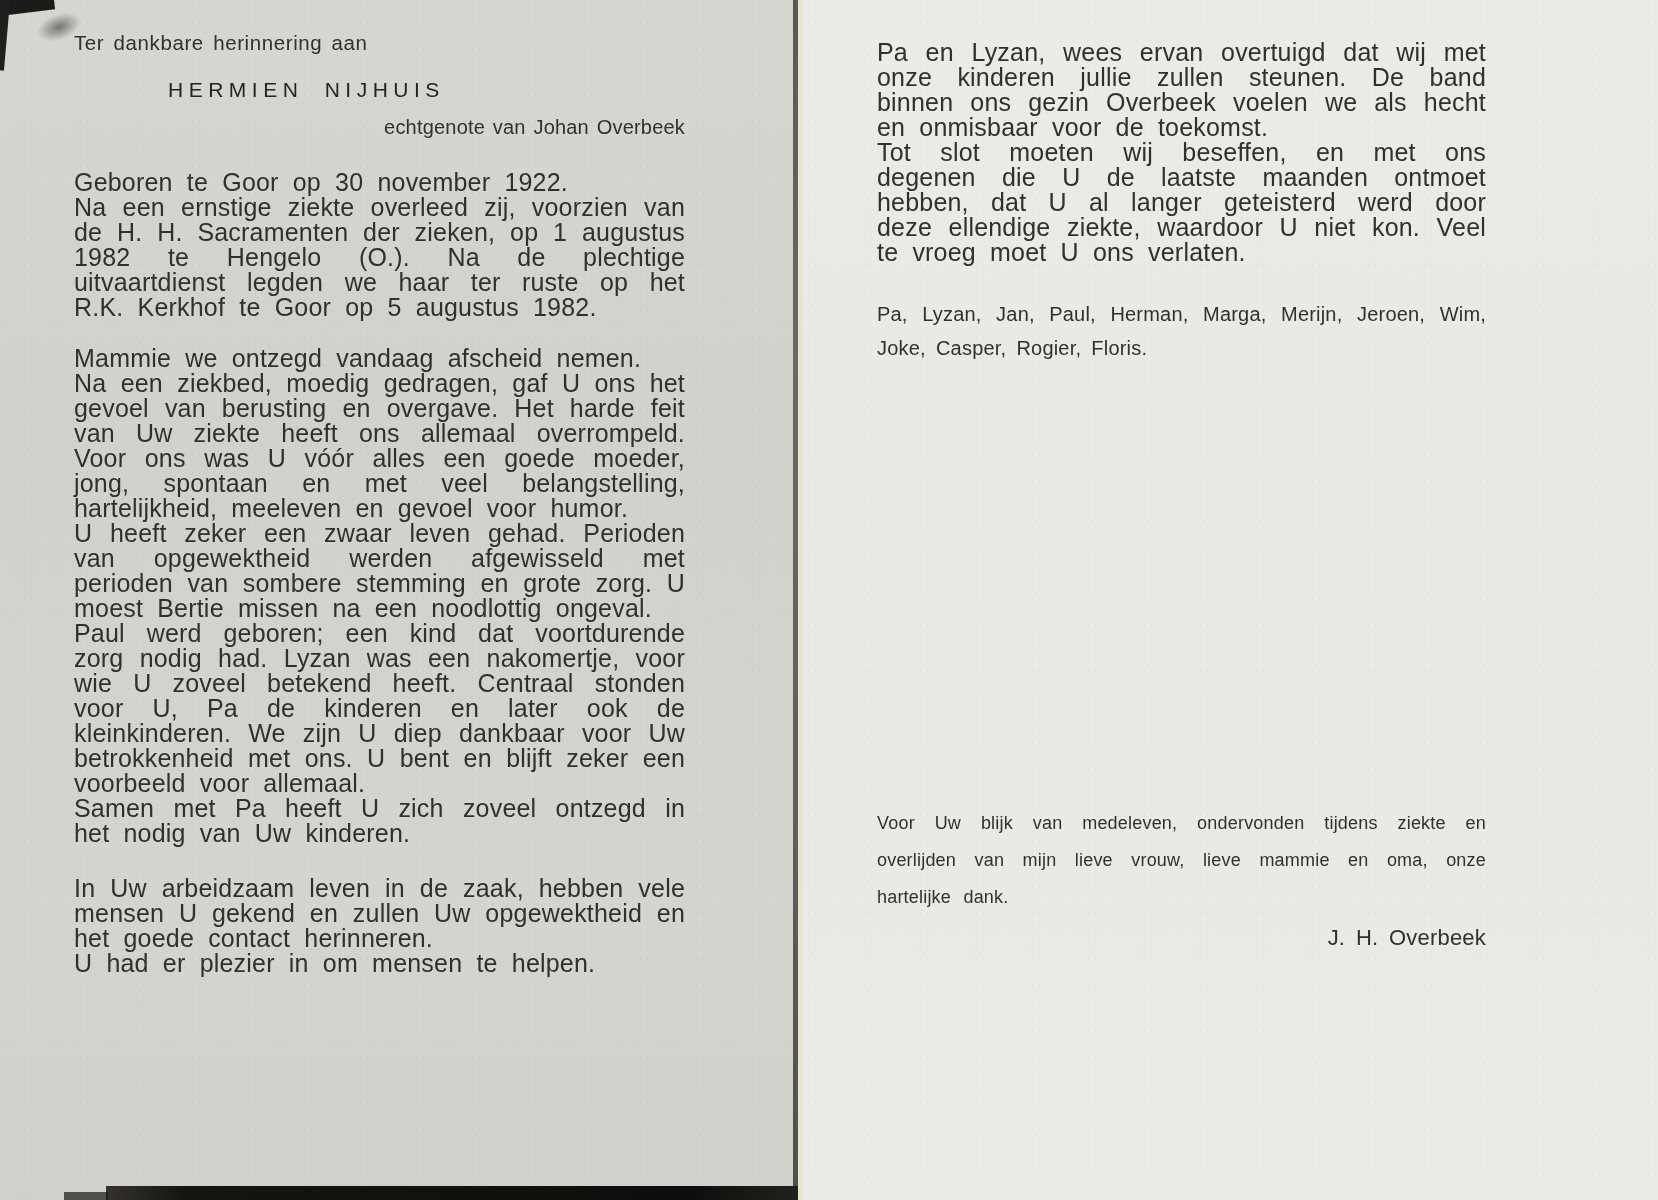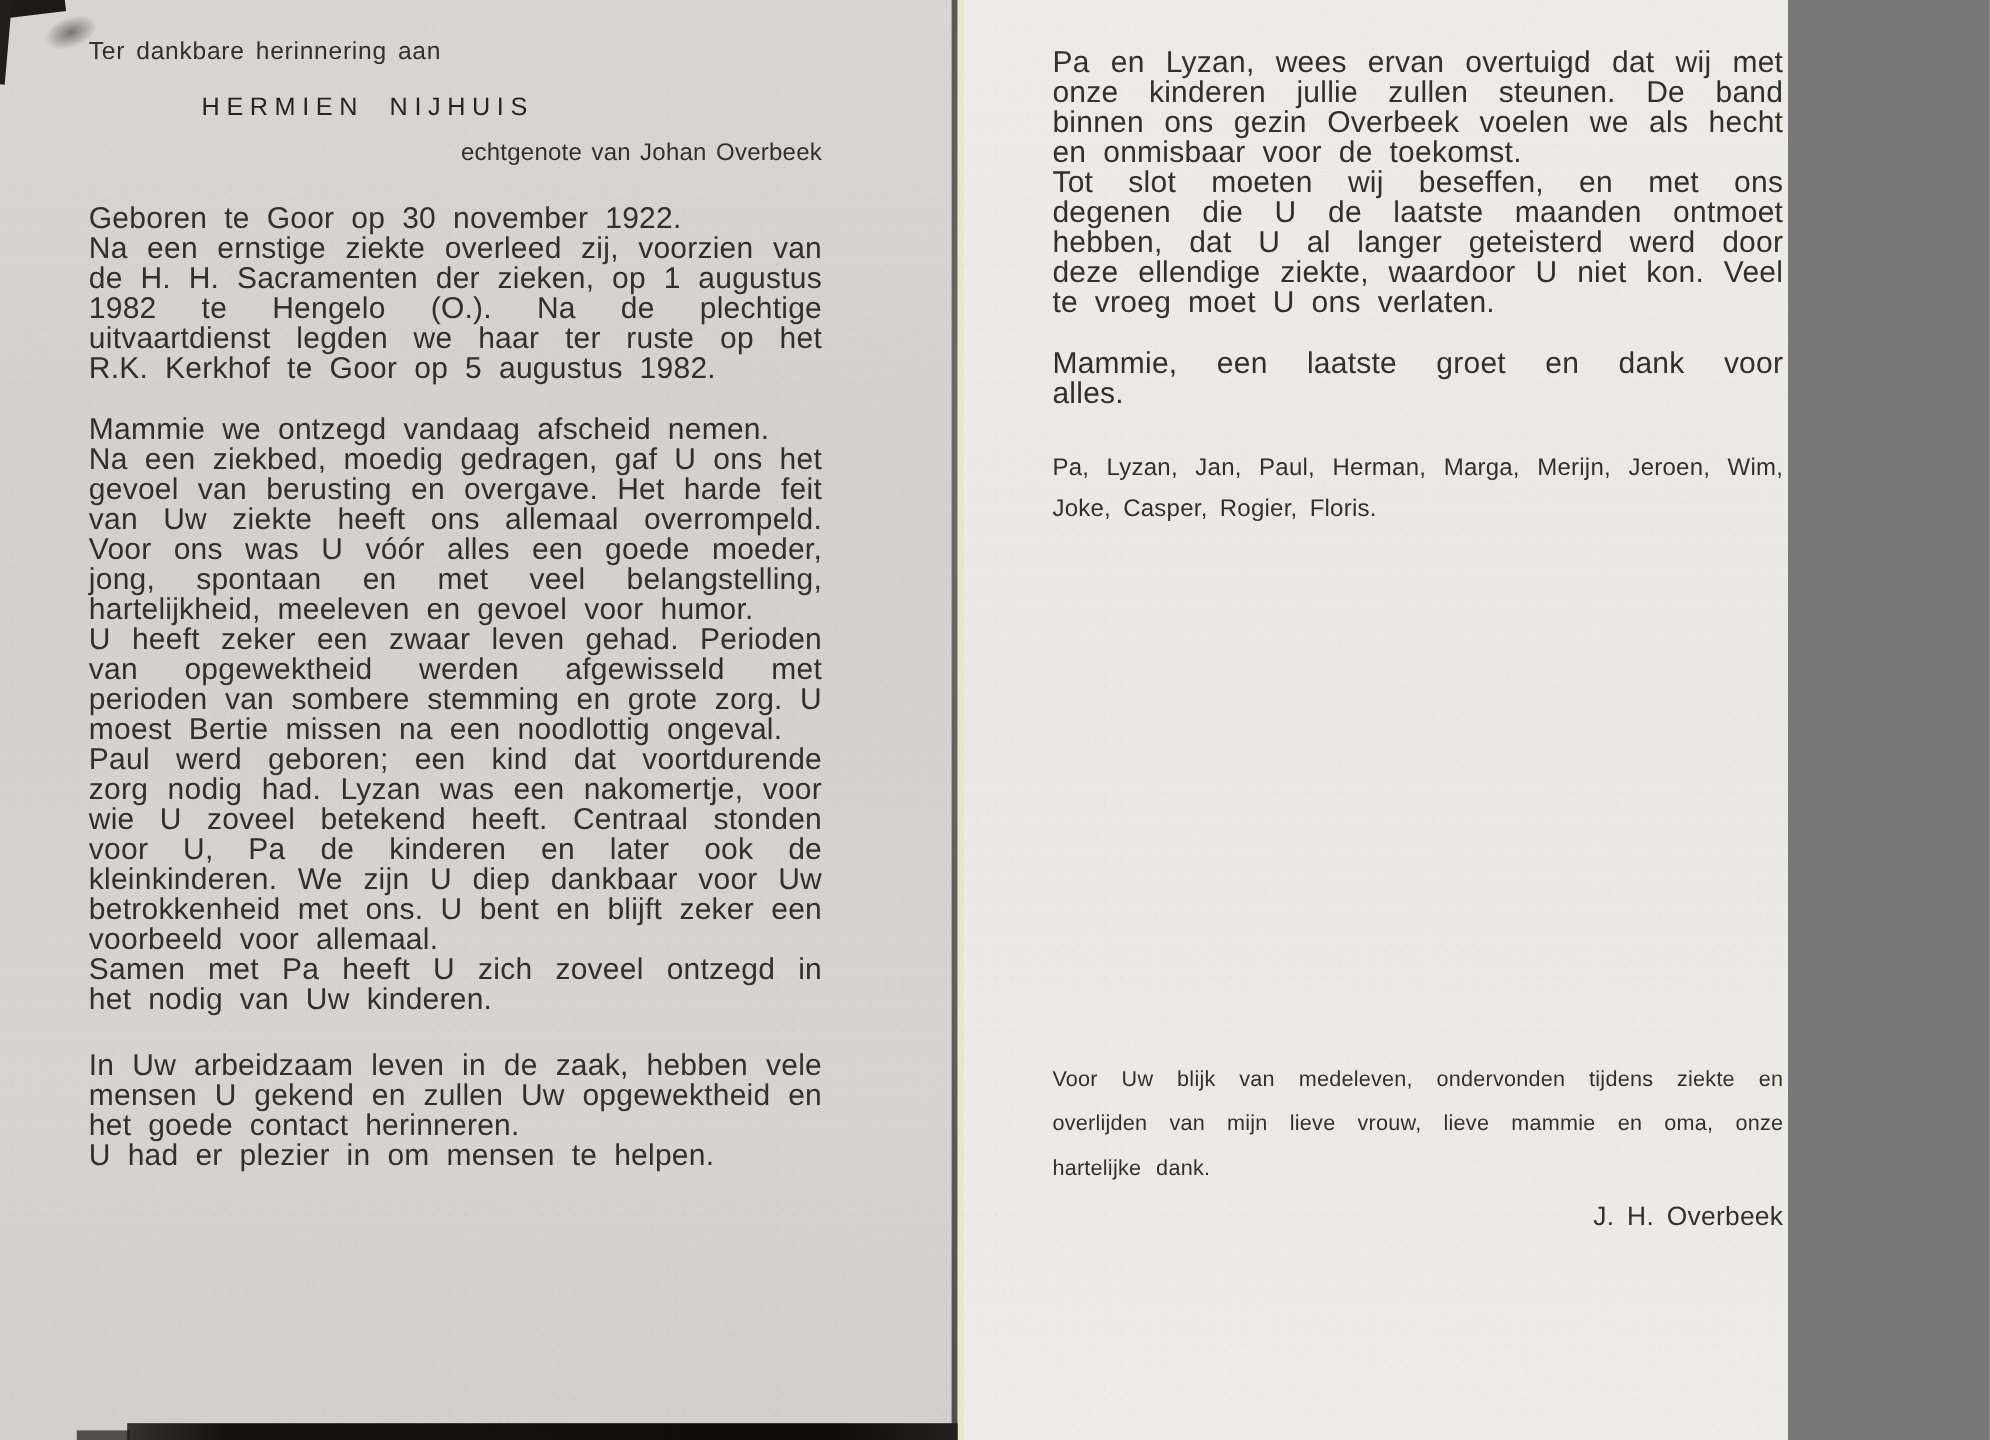--- a/index.html
+++ b/index.html
@@ -2,21 +2,21 @@
 <html lang="nl"><head>
 <meta charset="utf-8">
 <style>
   html, body {
     margin: 0;
     padding: 0;
     background: #777;
   }
   .scan {
     position: relative;
-    width: 1490px;
+    width: 1658px;
     height: 1200px;
     overflow: hidden;
     font-family: "Liberation Sans", sans-serif;
     color: #33302c;
     background: #e9e7e3;
   }
   
   .scan::after {
     content: "";
     position: absolute;
@@ -173,24 +173,20 @@
       <p>U had er plezier in om mensen te helpen.</p>
     </div>
   </div>
 
   <div class="page-right">
     <div>
       <p>Pa en Lyzan, wees ervan overtuigd dat wij met onze kinderen jullie zullen steunen. De band binnen ons gezin Overbeek voelen we als hecht en onmisbaar voor de toekomst.</p>
       <p>Tot slot moeten wij beseffen, en met ons degenen die U de laatste maanden ontmoet hebben, dat U al langer geteisterd werd door deze ellendige ziekte, waardoor U niet kon. Veel te vroeg moet U ons verlaten.</p>
     </div>
 
-    <div class="farewell">
-      <p class="line-justify">Mammie, een laatste groet en dank voor</p>
-      <p style="text-align:left">alles.</p>
-    </div>
 
     <p class="family-names">Pa, Lyzan, Jan, Paul, Herman, Marga, Merijn, Jeroen, Wim, Joke, Casper, Rogier, Floris.</p>
 
     <p class="acknowledgement">Voor Uw blijk van medeleven, ondervonden tijdens ziekte en overlijden van mijn lieve vrouw, lieve mammie en oma, onze hartelijke dank.</p>
 
     <p class="signature">J. H. Overbeek</p>
   </div>
 
   <div class="divider-dark"></div>
   <div class="divider-light"></div>

